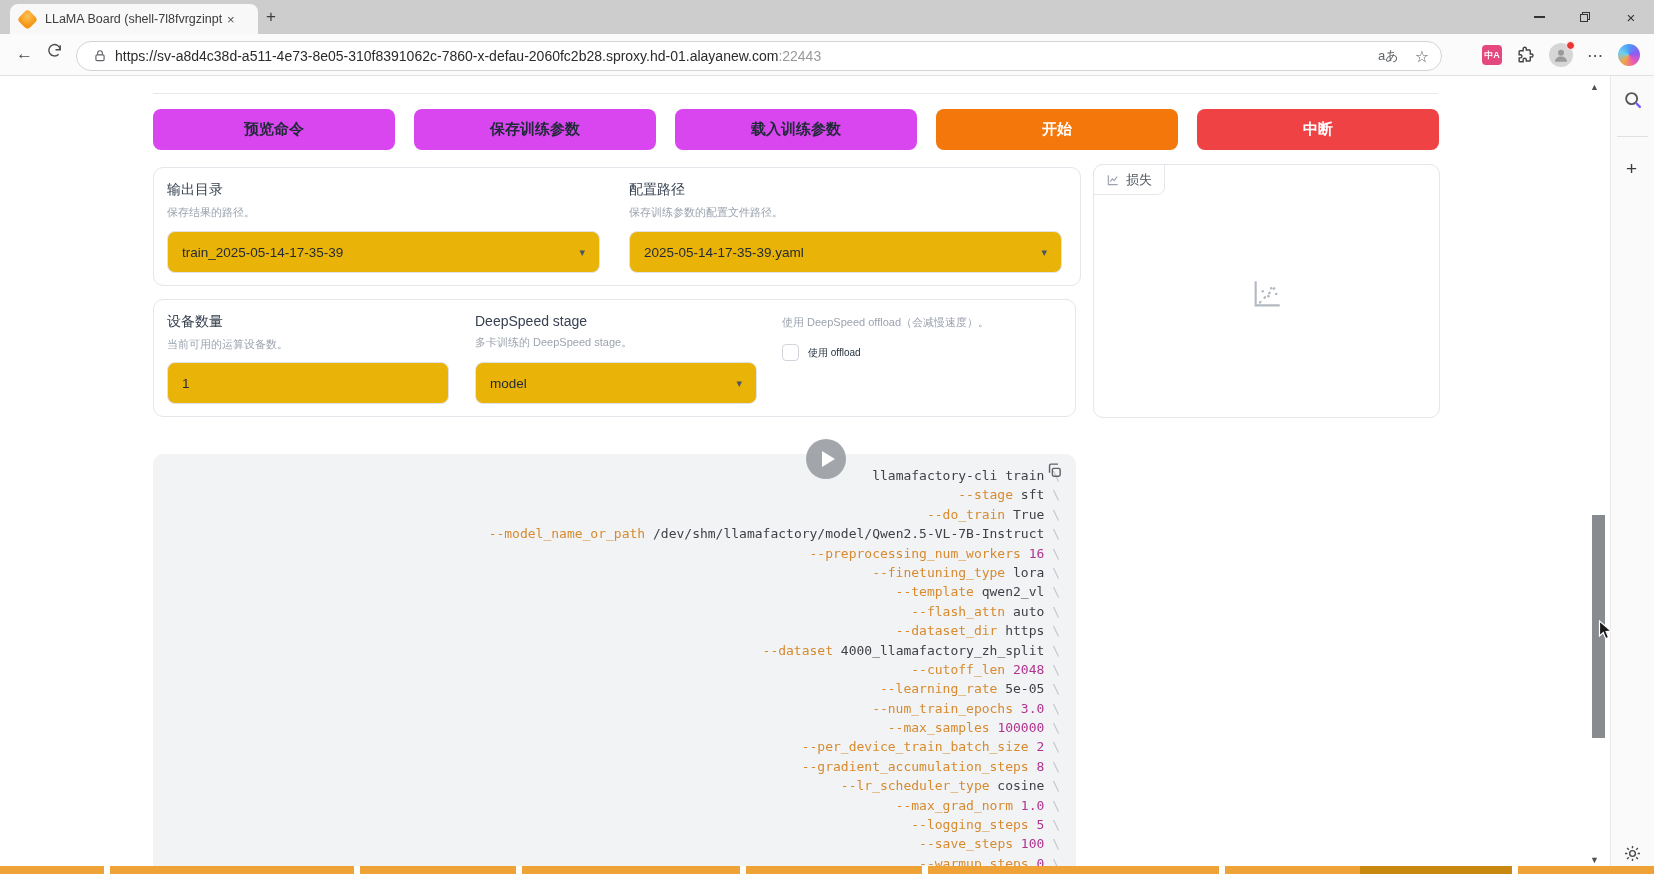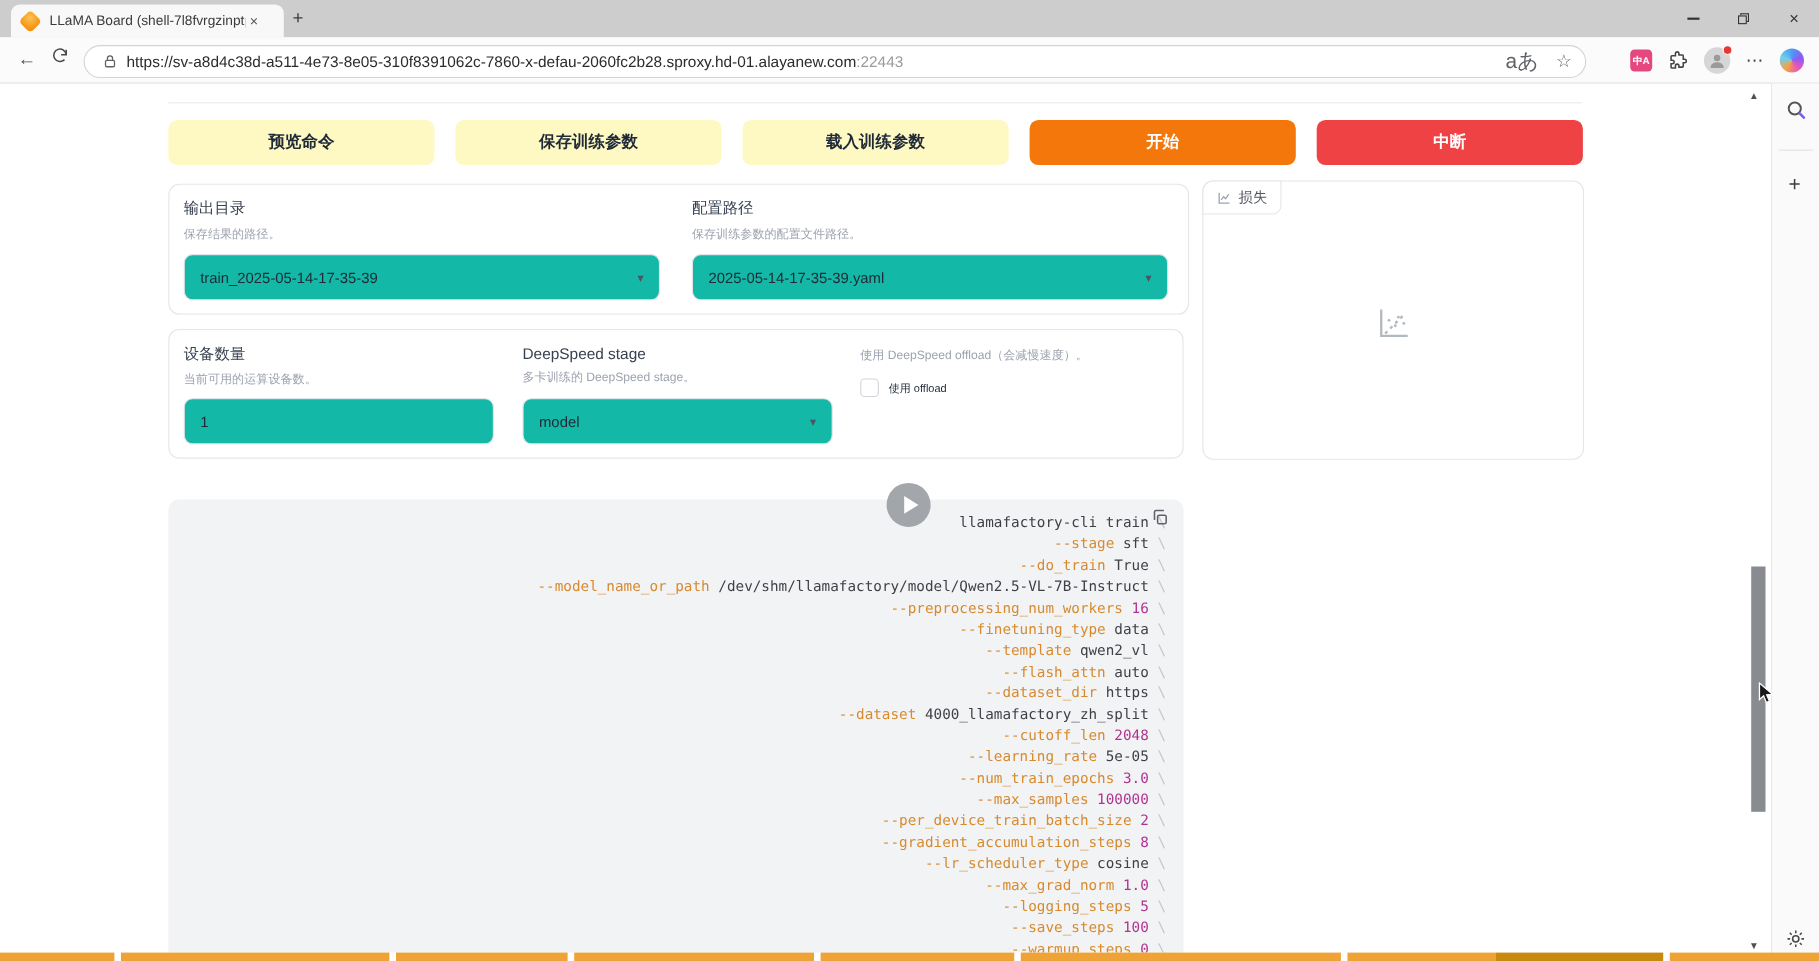--- a/index.html
+++ b/index.html
@@ -25,46 +25,46 @@
 
   
   .toolbar { position:absolute; left:0; top:34px; width:1654px; height:42px; background:#fbfbfb; border-bottom:1px solid #e1e1e1; }
   .navbtn { position:absolute; top:44px; font-size:17px; color:#4a4a4a; }
   .urlbar { position:absolute; left:76px; top:41px; width:1366px; height:30px; background:#fff;
             border:1px solid #d4d4d4; border-radius:15px; display:flex; align-items:center; padding:0 12px; }
   .lock { width:14px; height:14px; flex:0 0 auto; margin:0 8px 0 4px; }
   .url-text { font-size:14px; color:#2b2b2b; white-space:nowrap; }
   .url-port { font-size:14px; color:#9a9a9a; }
   .url-spacer { flex:1; }
-  .pill-icon { font-size:19px; color:#5f6368; margin-left:16px; }
+  .pill-icon { font-size:13px; color:#5f6368; margin-left:16px; }
   .tool-icons { position:absolute; top:34px; right:0; height:42px; display:flex; align-items:center; }
   .tbtn { margin-right:14px; display:flex; align-items:center; justify-content:flex-start; }
   .translate-badge { width:20px; height:20px; border-radius:4px; background:#e5487f; color:#fff;
                      font-size:9px; font-weight:bold; display:flex; align-items:center; justify-content:center; }
   .avatar { position:relative; width:24px; height:24px; border-radius:50%; background:#d6d6d6; }
   .avatar svg { position:absolute; left:3px; top:3px; }
   .avatar .dot { position:absolute; right:-2px; top:-2px; width:9px; height:9px; border-radius:50%;
                  background:#e53935; border:1.5px solid #fbfbfb; }
   .more-dots { font-size:16px; color:#4a4a4a; letter-spacing:1px; }
   .copilot { width:22px; height:22px; border-radius:50%;
              background:conic-gradient(#4e9af5,#8a5cf6,#e858b5,#f6a344,#6bd0f0,#4e9af5); }
 
   
   .hrule { position:absolute; left:153px; top:93px; width:1285px; height:1px; background:#e8e8ec; }
   .abtn { position:absolute; top:109px; width:242px; height:41px; border:none; border-radius:8px;
-          font-family:inherit; font-size:15px; font-weight:600; color:#1f2937; background:#fef9c3;
+          font-family:inherit; font-size:15px; font-weight:600; color:#1f2937; background:#d946ef;
           display:flex; align-items:center; justify-content:center; }
   .abtn.orange { background:var(--start); color:#fff; }
   .abtn.red { background:var(--abort); color:#fff; }
 
   .panel { position:absolute; border:1px solid #e3e6ea; border-radius:10px; background:#fff; }
   .fgroup { position:absolute; top:13px; }
   .flabel { font-size:14px; color:#374151; }
   .fhint { font-size:11px; color:#9ca3af; margin-top:6px; }
-  .finput { position:absolute; height:42px; background:#14b8a6; border:1px solid #e0e3e9; border-radius:8px;
+  .finput { position:absolute; height:42px; background:#eab308; border:1px solid #e0e3e9; border-radius:8px;
             display:flex; align-items:center; padding:0 14px; font-size:13.5px; color:#1f2937; }
   .finput .dd-arrow { margin-left:auto; font-size:11px; color:#4b5563; }
   .chk-row { display:flex; align-items:center; margin-top:14px; }
   .checkbox { width:17px; height:17px; border:1px solid #d1d5db; border-radius:4px; background:#fff; }
   .chk-label { margin-left:9px; font-size:10px; color:#1f2937; }
 
   .loss-panel { position:absolute; left:1093px; top:164px; width:347px; height:254px;
                 border:1px solid #e3e6ea; border-radius:10px; background:#fff; }
   .loss-header { position:absolute; left:-1px; top:-1px; height:31px; padding:0 12px;
                  border:1px solid #e3e6ea; border-radius:10px 0 8px 0; background:#fff;
@@ -239,21 +239,21 @@
     </svg>
   </div>
 
   <div class="codeblock">
     <div class="code">
         <div class="code-line"><span class="tok-t">llamafactory-cli train </span><span class="tok-s">\</span></div>
         <div class="code-line"><span class="tok-t">    </span><span class="tok-f">--stage</span><span class="tok-t"> sft </span><span class="tok-s">\</span></div>
         <div class="code-line"><span class="tok-t">    </span><span class="tok-f">--do_train</span><span class="tok-t"> True </span><span class="tok-s">\</span></div>
         <div class="code-line"><span class="tok-t">    </span><span class="tok-f">--model_name_or_path</span><span class="tok-t"> /dev/shm/llamafactory/model/Qwen2.5-VL-7B-Instruct </span><span class="tok-s">\</span></div>
         <div class="code-line"><span class="tok-t">    </span><span class="tok-f">--preprocessing_num_workers</span><span class="tok-t"> </span><span class="tok-n">16</span><span class="tok-t"> </span><span class="tok-s">\</span></div>
-        <div class="code-line"><span class="tok-t">    </span><span class="tok-f">--finetuning_type</span><span class="tok-t"> data </span><span class="tok-s">\</span></div>
+        <div class="code-line"><span class="tok-t">    </span><span class="tok-f">--finetuning_type</span><span class="tok-t"> lora </span><span class="tok-s">\</span></div>
         <div class="code-line"><span class="tok-t">    </span><span class="tok-f">--template</span><span class="tok-t"> qwen2_vl </span><span class="tok-s">\</span></div>
         <div class="code-line"><span class="tok-t">    </span><span class="tok-f">--flash_attn</span><span class="tok-t"> auto </span><span class="tok-s">\</span></div>
         <div class="code-line"><span class="tok-t">    </span><span class="tok-f">--dataset_dir</span><span class="tok-t"> https </span><span class="tok-s">\</span></div>
         <div class="code-line"><span class="tok-t">    </span><span class="tok-f">--dataset</span><span class="tok-t"> 4000_llamafactory_zh_split </span><span class="tok-s">\</span></div>
         <div class="code-line"><span class="tok-t">    </span><span class="tok-f">--cutoff_len</span><span class="tok-t"> </span><span class="tok-n">2048</span><span class="tok-t"> </span><span class="tok-s">\</span></div>
         <div class="code-line"><span class="tok-t">    </span><span class="tok-f">--learning_rate</span><span class="tok-t"> 5e-05 </span><span class="tok-s">\</span></div>
         <div class="code-line"><span class="tok-t">    </span><span class="tok-f">--num_train_epochs</span><span class="tok-t"> </span><span class="tok-n">3.0</span><span class="tok-t"> </span><span class="tok-s">\</span></div>
         <div class="code-line"><span class="tok-t">    </span><span class="tok-f">--max_samples</span><span class="tok-t"> </span><span class="tok-n">100000</span><span class="tok-t"> </span><span class="tok-s">\</span></div>
         <div class="code-line"><span class="tok-t">    </span><span class="tok-f">--per_device_train_batch_size</span><span class="tok-t"> </span><span class="tok-n">2</span><span class="tok-t"> </span><span class="tok-s">\</span></div>
         <div class="code-line"><span class="tok-t">    </span><span class="tok-f">--gradient_accumulation_steps</span><span class="tok-t"> </span><span class="tok-n">8</span><span class="tok-t"> </span><span class="tok-s">\</span></div>

